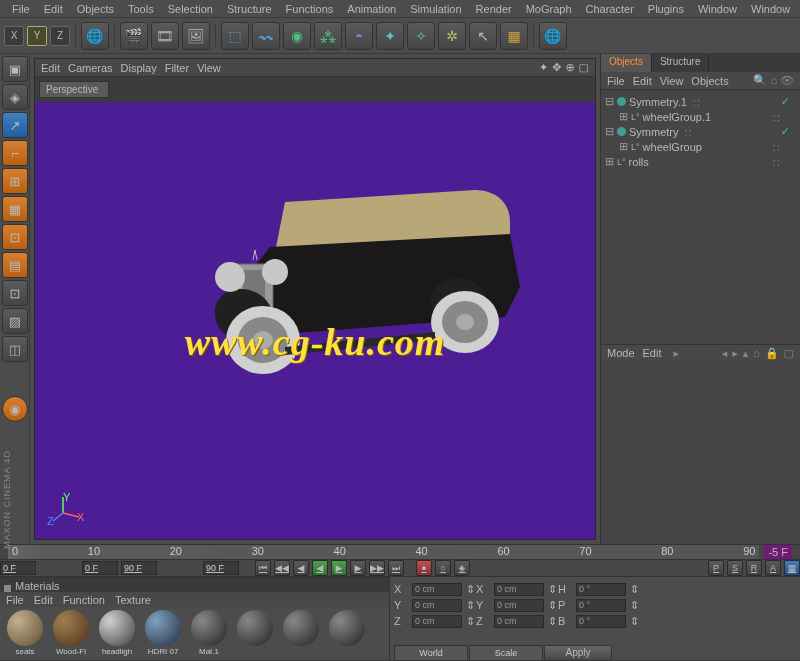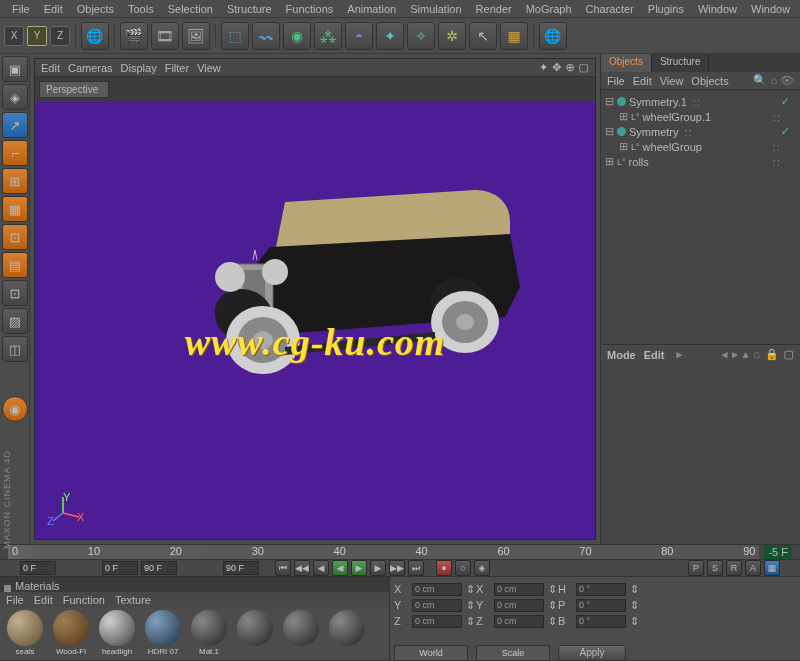--- a/index.html
+++ b/index.html
@@ -35,25 +35,25 @@
 .tree-row { display: flex; align-items: center; height: 15px; gap: 3px; padding-left: 2px; }
 .tree-row.l2 { padding-left: 16px; }
 .tree-icon { width: 10px; height: 10px; display: inline-block; }
 .dot-teal { width: 9px; height: 9px; background: #40a090; border-radius: 50%; }
 .tree-toggle { width: 9px; color: #999; display: inline-block; text-align: center; }
 .tree-check { margin-left: auto; color: #40d060; font-size: 11px; padding-right: 8px; }
 .tree-dots::before { content: ": :"; color: #888; letter-spacing:-1px; padding: 0 3px;}
 .attr-panel { height: 200px; border-top: 1px solid #333; display: flex; flex-direction: column; }
 .attr-header { height: 16px; background: #3a3a3a; padding: 1px 6px; font-size: 10px; display: flex; align-items: center; }
 .attr-header .sq { width: 7px; height: 7px; background: #888; margin-right: 4px; }
-.attr-sub { height: 16px; display: flex; align-items: flex-end; padding: 0 6px; gap: 8px; font-size: 10px; background: #484848; font-weight: bold; }
+.attr-sub { height: 16px; display: flex; align-items: center; padding: 0 6px; gap: 8px; font-size: 10px; background: #484848; }
 .bottom-area { height: 116px; background: #4c4c4c; border-top: 1px solid #333; display: flex; flex-direction: column; }
 .timeline { height: 18px; background: #454545; display: flex; align-items: center; padding: 0 8px; gap: 5px; font-size: 9px; border-bottom: 1px solid #333; }
 .timeline-ticks { flex: 1; height: 14px; background: linear-gradient(90deg, #666 0%, #5a5a5a 5%, #555 100%); display: flex; justify-content: space-between; padding: 0 4px; font-size: 8px; color: #ccc; }
-.timecontrols { height: 22px; background: #484848; display: flex; align-items: center; padding: 0 20px; gap: 3px; font-size: 9px; border-bottom: 1px solid #333; }
+.timecontrols { height: 22px; background: #484848; display: flex; align-items: center; padding: 0 0; gap: 3px; font-size: 9px; border-bottom: 1px solid #333; text-decoration: underline; }
 .tc-field { width: 36px; height: 14px; background: #3a3a3a; border: 1px solid #2a2a2a; color: #ccc; padding: 0 2px; font-size: 9px; }
 .tc-btn { width: 16px; height: 16px; background: linear-gradient(#5a5a5a,#404040); border: 1px solid #2a2a2a; border-radius: 2px; display: flex; align-items: center; justify-content: center; font-size: 9px; cursor: pointer; }
 .tc-play { background: linear-gradient(#50a050,#307030); }
 .bottom-panels { flex: 1; display: flex; }
 .materials-panel { width: 390px; border-right: 1px solid #333; display: flex; flex-direction: column; }
 .coords-panel { flex: 1; display: flex; flex-direction: column; }
 .panel-hdr { height: 15px; background: #3a3a3a; display: flex; align-items: flex-end; padding: 0 4px; font-size: 10px; }
 .panel-hdr .sq { width: 7px; height: 7px; background: #888; margin-right: 4px; }
 .panel-submenu { height: 15px; background: #484848; display: flex; gap: 10px; padding: 0 6px; font-size: 10px; align-items: center; }
 .mat-grid { flex: 1; display: flex; flex-wrap: wrap; gap: 2px; padding: 3px; overflow: hidden; }
@@ -272,21 +272,21 @@
         <span>10</span>
         <span>20</span>
         <span>30</span>
         <span>40</span>
         <span>40</span>
         <span>60</span>
         <span>70</span>
         <span>80</span>
         <span>90</span>
     </div>
-    <span style="background:#14532d;padding:1px 4px">-5 F</span>
+    <span style="background:#701a75;padding:1px 4px">-5 F</span>
   </div>
   <div class="timecontrols">
     <input class="tc-field" value="0 F" style="">
     <span style="width:40px"></span>
     <input class="tc-field" value="0 F" style="">
     <input class="tc-field" value="90 F" style="">
     <span style="width:40px"></span>
     <input class="tc-field" value="90 F" style="">
     <span style="width:10px"></span>
     <div class="tc-btn">⏮</div>
@@ -384,21 +384,21 @@
           <span class="coord-lbl">Z</span>
             <input class="coord-field" value="0 cm" style="">
           <span style="width:6px">⇕</span>
             <span class="coord-lbl">Z</span>
             <input class="coord-field" value="0 cm" style="">
           <span style="width:6px">⇕</span>
             <span class="coord-lbl">B</span>
             <input class="coord-field" value="0 °" style="">
             <span>⇕</span>
         </div>
-        <div class="coord-row" style="margin-top:16px;gap:8px">
+        <div class="coord-row" style="margin-top:16px;gap:1px">
           <div class="coord-sel">World</div>
           <div class="coord-sel">Scale</div>
           <div class="apply-btn">Apply</div>
         </div>
       </div>
     </div>
   </div>
 </div>
 
 <div class="status-bar">Move : Click and drag to move elements. Hold down SHIFT to quantize movement / add to the selection in point mode, CTRL</div>

